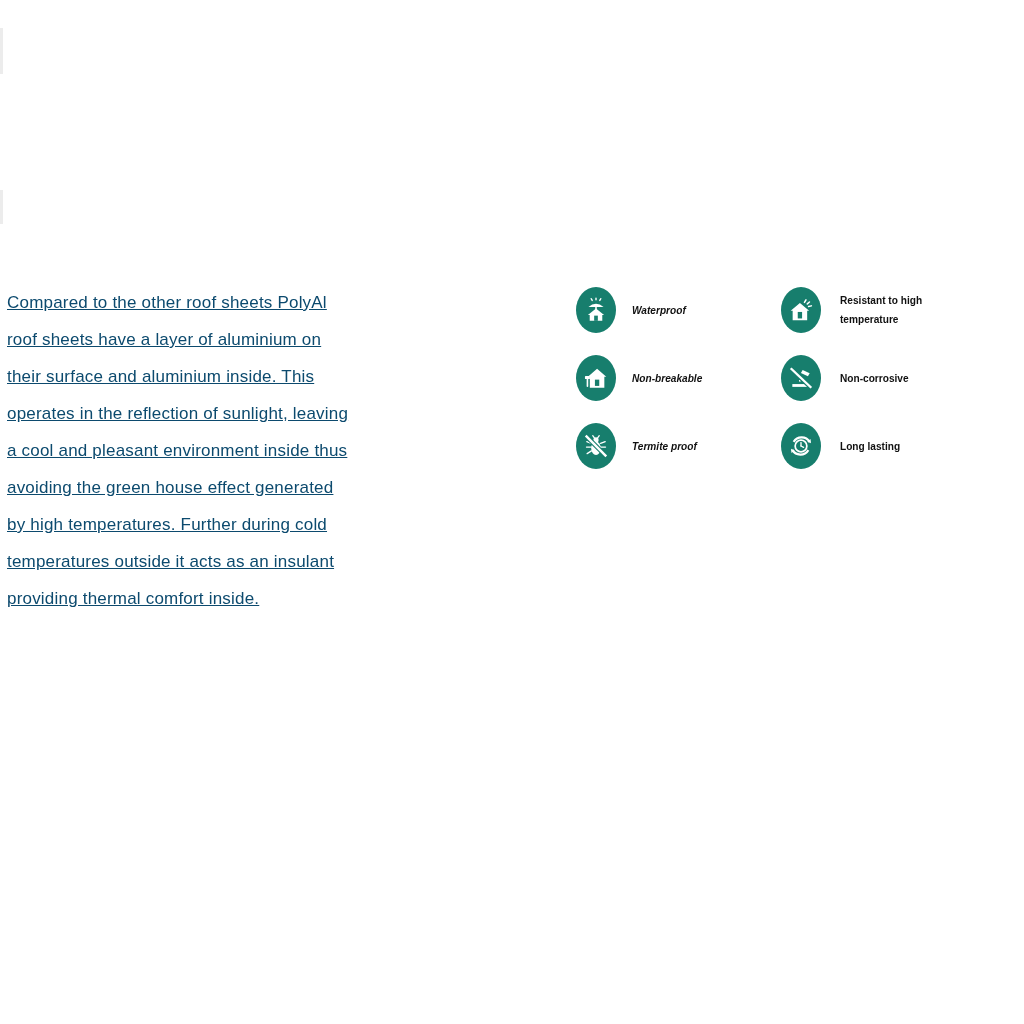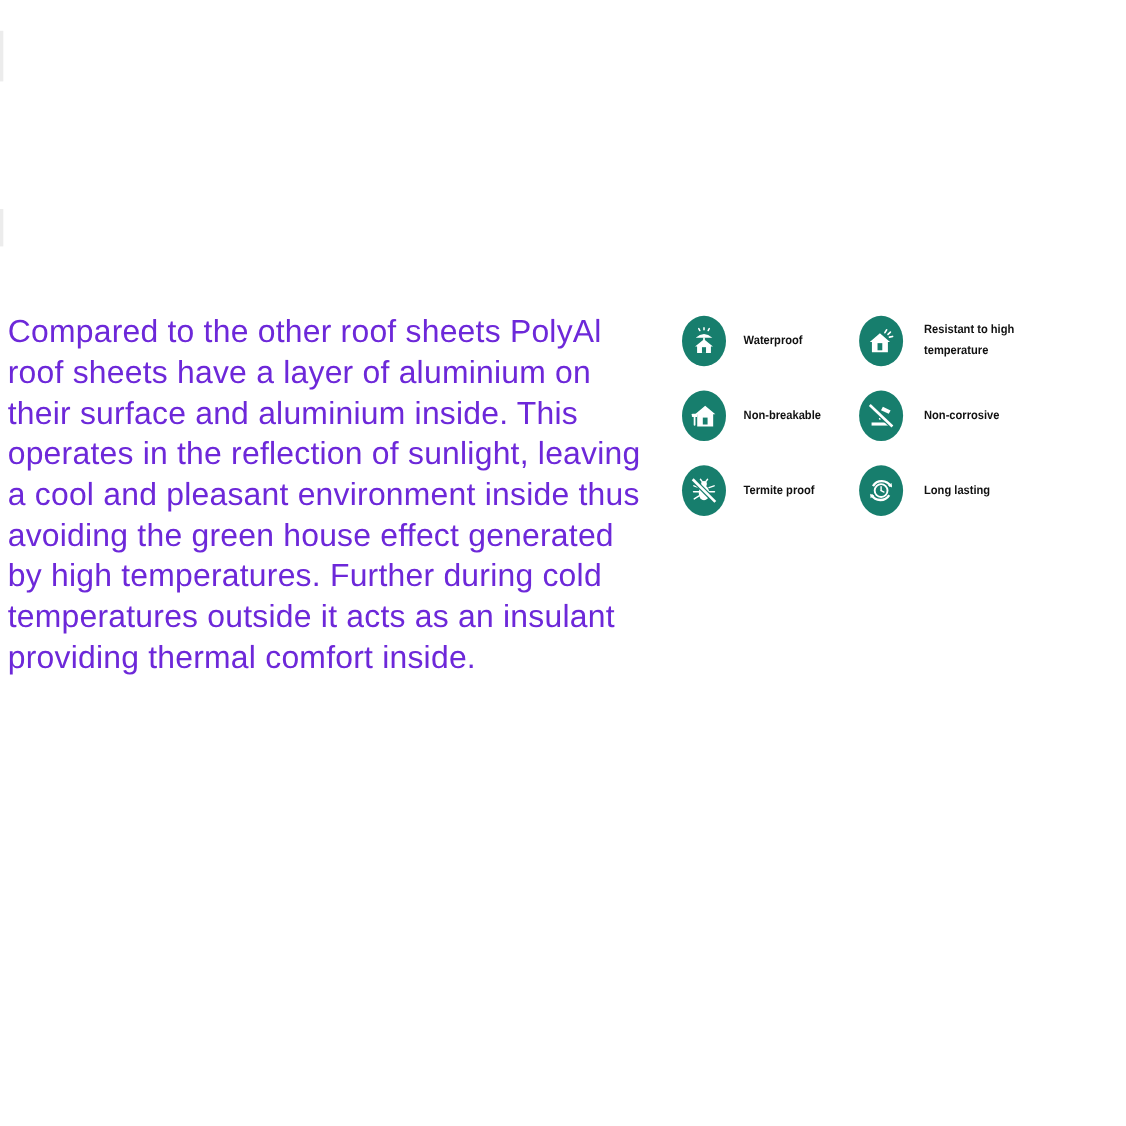--- a/index.html
+++ b/index.html
@@ -14,35 +14,36 @@
     position: absolute; left: 0; width: 3px;
     background: #ececec;
   }
   .scan-artifact.a1 { top: 28px; height: 46px; }
   .scan-artifact.a2 { top: 190px; height: 34px; }
 
   .paragraph {
     position: absolute;
     left: 7px; top: 284px;
     width: 580px;
-    font-size: 29px;
+    font-size: 17px;
     line-height: 37px;
-    color: #6d28d9;
+    color: #0c4a6e;
     white-space: pre-line;
     letter-spacing: 0.2px;
+    text-decoration: underline;
   }
 
   .features-col {
     position: absolute;
     top: 287px;
     display: flex;
     flex-direction: column;
     gap: 22px;
   }
-  .features-col.left  { left: 620px; }
+  .features-col.left  { left: 576px; font-style: italic; }
   .features-col.right { left: 781px; }
 
   .feature-row {
     display: flex;
     align-items: center;
     height: 46px;
   }
   .icon-ellipse {
     width: 40px; height: 46px;
     border-radius: 50%;

